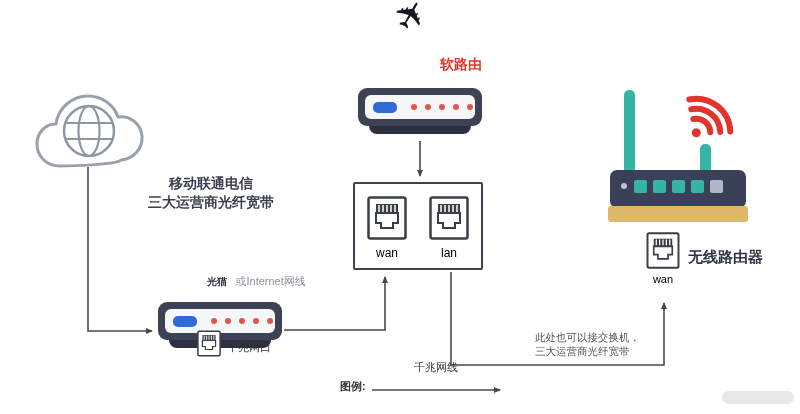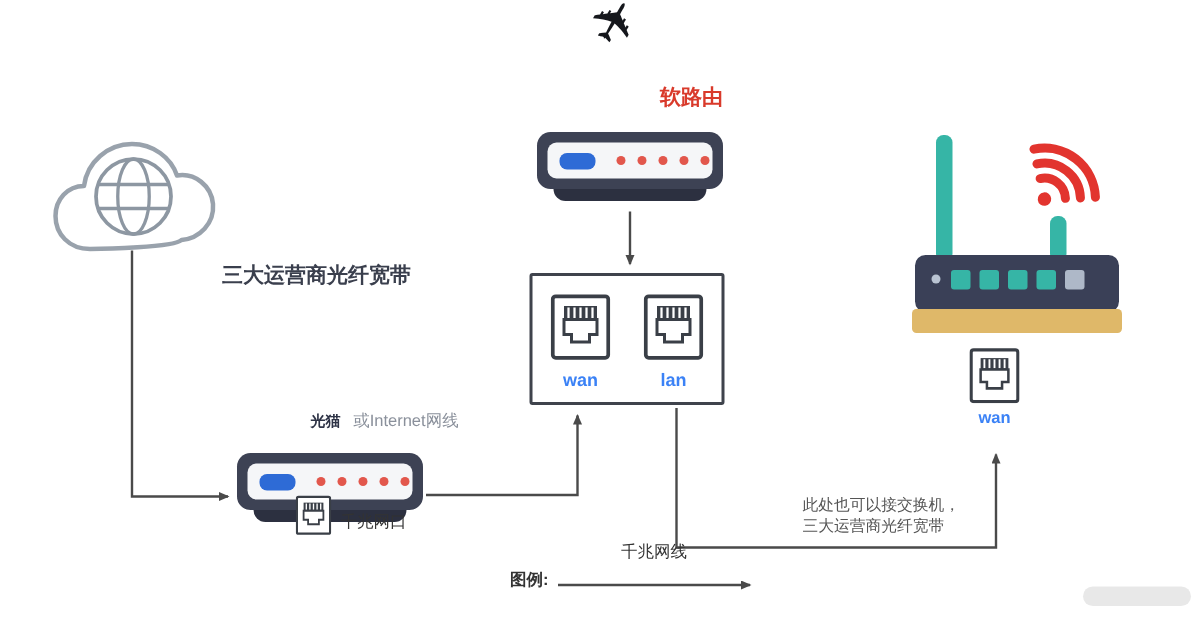--- a/index.html
+++ b/index.html
@@ -45,21 +45,21 @@
   .modem-port{left:197px;top:330px;display:flex;align-items:flex-start;gap:6px;}
   .modem-port svg{width:24px;height:27px;}
   .modem-port .plabel{font-size:11px;color:#333;margin-top:10px;}
 
   
   .ports-box{left:353px;top:182px;width:130px;height:88px;background:#fff;border:2px solid #3f434c;
              border-radius:2px;box-sizing:border-box;display:flex;justify-content:space-between;
              padding:12px 10px 0 10px;}
   .port-group{display:flex;flex-direction:column;align-items:center;gap:6px;width:44px;}
   .port-group svg{width:40px;height:44px;}
-  .port-label{font-weight:bold;font-size:12px;color:#3b82f6;}
+  .port-label{font-weight:normal;font-size:12px;color:#000000;}
 
   
   .wifi-router{left:608px;top:84px;}
   .wr-wan{left:646px;top:232px;display:flex;flex-direction:column;align-items:center;gap:4px;}
   .wr-wan svg{width:34px;height:37px;}
   .wr-wan .port-label{font-size:11px;}
   .wr-label{left:688px;top:248px;font-size:15px;font-weight:bold;color:#2e3346;white-space:nowrap;}
 
   
   .note{left:535px;top:330px;font-size:10.5px;color:#555;line-height:14px;}
@@ -106,20 +106,21 @@
 
   <svg class="abs cloud" width="112" height="96" viewBox="0 0 112 96">
     <path d="M26,82 C12,82 3,72 3,60 C3,49 11,40 22,40 C24,24 38,12 54,12 C68,12 80,21 84,33 C96,31 107,40 108,52 C109,65 99,75 87,76 C82,81 34,82 26,82 Z" fill="#fff" stroke="#99a2ac" stroke-width="3" stroke-linejoin="round"></path>
     <circle cx="55" cy="47" r="25" fill="none" stroke="#8d97a2" stroke-width="2.5"></circle>
     <ellipse cx="55" cy="47" rx="10.5" ry="25" fill="none" stroke="#8d97a2" stroke-width="2.2"></ellipse>
     <line x1="32" y1="39" x2="78" y2="39" stroke="#8d97a2" stroke-width="2.2"></line>
     <line x1="32" y1="55" x2="78" y2="55" stroke="#8d97a2" stroke-width="2.2"></line>
   </svg>
 
   <div class="abs carrier">
+    <div>移动联通电信</div>
     <div>三大运营商光纤宽带</div>
   </div>
 
   <div class="abs modem-label">
     <span class="main">光猫</span>
     <span class="alt">或Internet网线</span>
   </div>
 
   <div class="abs device modem">
     <div class="body">
@@ -198,20 +199,21 @@
     <rect x="0" y="122" width="140" height="16" rx="3" fill="#dfb869"></rect>
   </svg>
 
   <div class="abs wr-wan">
     <svg viewBox="0 0 40 44">
         <use href="#rj45"></use>
       </svg>
     <span class="port-label">wan</span>
   </div>
 
+  <div class="abs wr-label">无线路由器</div>
 
   <div class="abs note">
     <div>此处也可以接交换机，</div>
     <div>三大运营商光纤宽带</div>
   </div>
 
   <div class="abs legend-title">图例:</div>
   <div class="abs legend-cable">千兆网线</div>
 
   <div class="abs wm-badge"></div>

